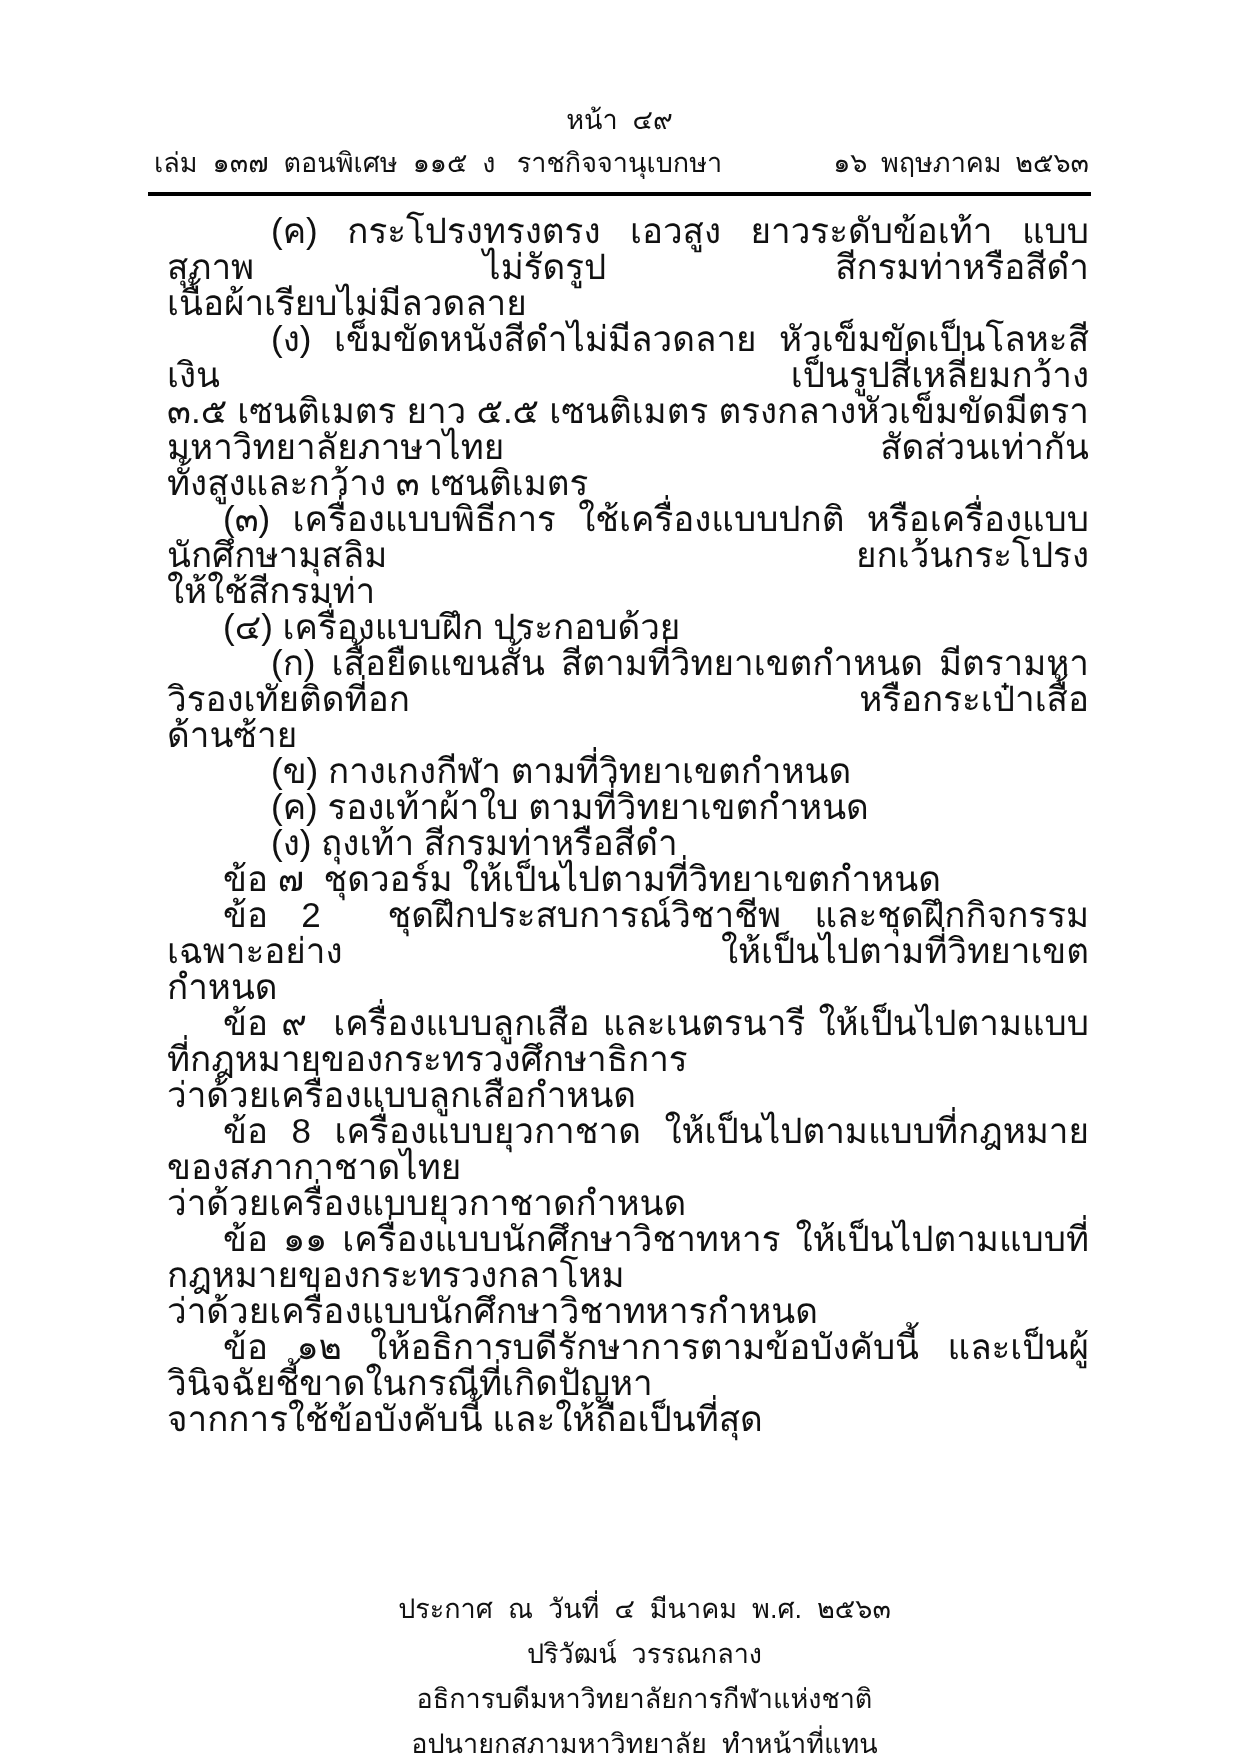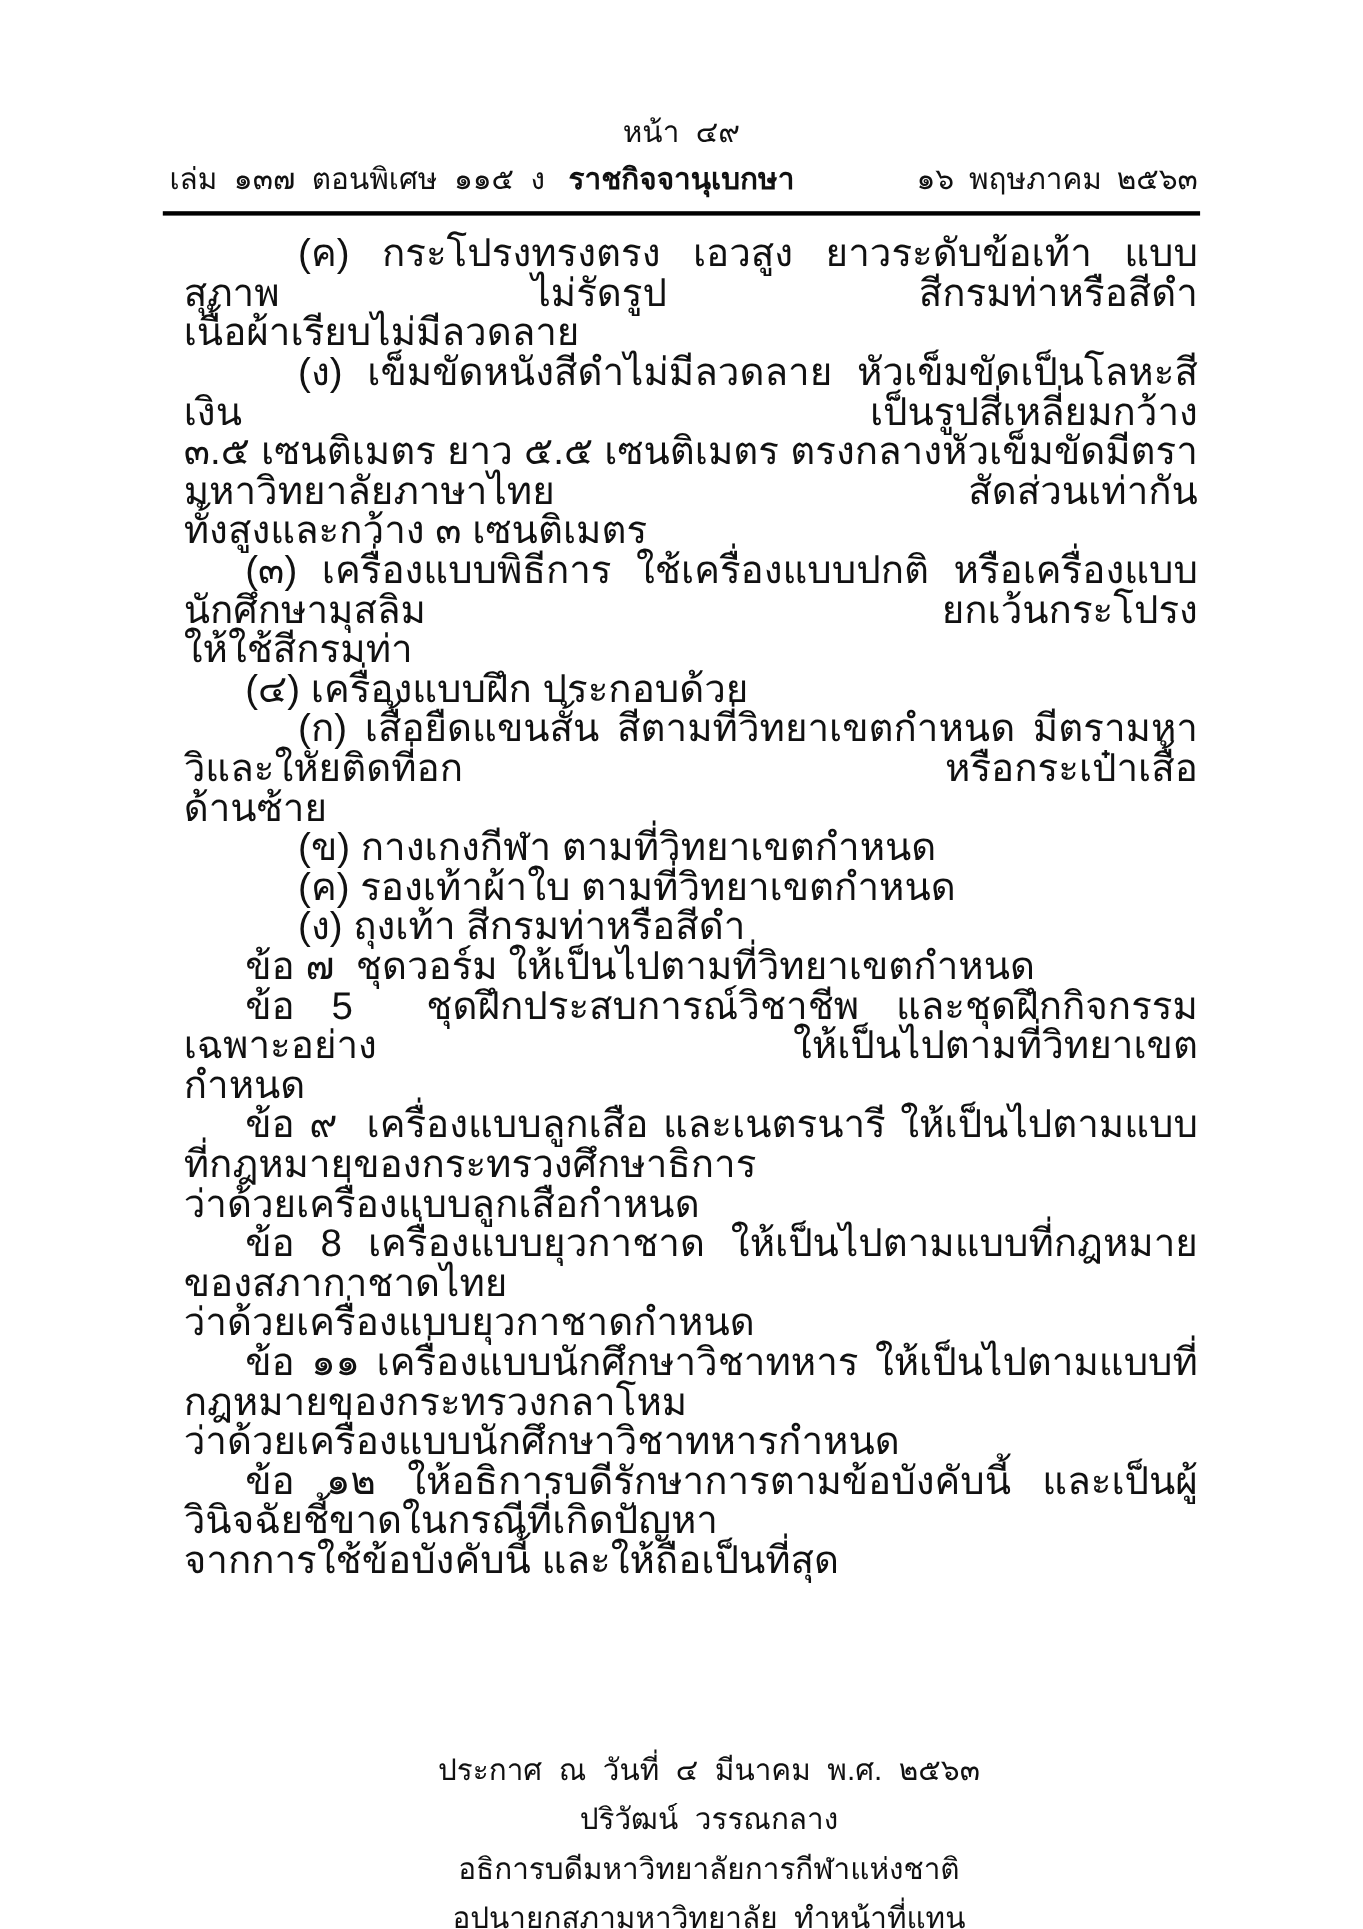--- a/index.html
+++ b/index.html
@@ -27,21 +27,21 @@
     white-space: pre-wrap;
   }
   .header-row {
     position: relative;
     height: 46px;
     font-size: 27px;
     line-height: 46px;
     white-space: pre-wrap;
   }
   .header-left  { position: absolute; left: 6px; top: 0; }
-  .header-center{ position: absolute; left: 50%; top: 0; transform: translateX(-50%); font-weight: bold; }
+  .header-center{ position: absolute; left: 50%; top: 0; transform: translateX(-50%); }
   .header-right { position: absolute; right: 2px; top: 0; font-family: Liberation Serif, serif; }
   .header-rule {
     height: 4px;
     background: #000000;
     margin-top: 6px;
   }
   
   .doc-body {
     margin-top: 17px;
     padding-left: 19px;
@@ -89,27 +89,27 @@
 
   <div class="doc-body">
       <div class="line indent-2 just">(ค) กระโปรงทรงตรง เอวสูง ยาวระดับข้อเท้า แบบสุภาพ ไม่รัดรูป สีกรมท่าหรือสีดำ</div>
       <div class="line indent-0">เนื้อผ้าเรียบไม่มีลวดลาย</div>
       <div class="line indent-2 just">(ง) เข็มขัดหนังสีดำไม่มีลวดลาย หัวเข็มขัดเป็นโลหะสีเงิน เป็นรูปสี่เหลี่ยมกว้าง</div>
       <div class="line indent-0 just">๓.๕ เซนติเมตร ยาว ๕.๕ เซนติเมตร ตรงกลางหัวเข็มขัดมีตรามหาวิทยาลัยภาษาไทย สัดส่วนเท่ากัน</div>
       <div class="line indent-0">ทั้งสูงและกว้าง ๓ เซนติเมตร</div>
       <div class="line indent-1 just">(๓) เครื่องแบบพิธีการ ใช้เครื่องแบบปกติ หรือเครื่องแบบนักศึกษามุสลิม ยกเว้นกระโปรง</div>
       <div class="line indent-0">ให้ใช้สีกรมท่า</div>
       <div class="line indent-1">(๔) เครื่องแบบฝึก ประกอบด้วย</div>
-      <div class="line indent-2 just">(ก) เสื้อยืดแขนสั้น สีตามที่วิทยาเขตกำหนด มีตรามหาวิและใหัยติดที่อก หรือกระเป๋าเสื้อ</div>
+      <div class="line indent-2 just">(ก) เสื้อยืดแขนสั้น สีตามที่วิทยาเขตกำหนด มีตรามหาวิรองเทัยติดที่อก หรือกระเป๋าเสื้อ</div>
       <div class="line indent-0">ด้านซ้าย</div>
       <div class="line indent-2">(ข) กางเกงกีฬา ตามที่วิทยาเขตกำหนด</div>
       <div class="line indent-2">(ค) รองเท้าผ้าใบ ตามที่วิทยาเขตกำหนด</div>
       <div class="line indent-2">(ง) ถุงเท้า สีกรมท่าหรือสีดำ</div>
       <div class="line indent-1">ข้อ ๗  ชุดวอร์ม ให้เป็นไปตามที่วิทยาเขตกำหนด</div>
-      <div class="line indent-1 just">ข้อ 5  ชุดฝึกประสบการณ์วิชาชีพ และชุดฝึกกิจกรรมเฉพาะอย่าง ให้เป็นไปตามที่วิทยาเขต</div>
+      <div class="line indent-1 just">ข้อ 2  ชุดฝึกประสบการณ์วิชาชีพ และชุดฝึกกิจกรรมเฉพาะอย่าง ให้เป็นไปตามที่วิทยาเขต</div>
       <div class="line indent-0">กำหนด</div>
       <div class="line indent-1 just">ข้อ ๙  เครื่องแบบลูกเสือ และเนตรนารี ให้เป็นไปตามแบบที่กฎหมายของกระทรวงศึกษาธิการ</div>
       <div class="line indent-0">ว่าด้วยเครื่องแบบลูกเสือกำหนด</div>
       <div class="line indent-1 just">ข้อ 8 เครื่องแบบยุวกาชาด ให้เป็นไปตามแบบที่กฎหมายของสภากาชาดไทย</div>
       <div class="line indent-0">ว่าด้วยเครื่องแบบยุวกาชาดกำหนด</div>
       <div class="line indent-1 just">ข้อ ๑๑ เครื่องแบบนักศึกษาวิชาทหาร ให้เป็นไปตามแบบที่กฎหมายของกระทรวงกลาโหม</div>
       <div class="line indent-0">ว่าด้วยเครื่องแบบนักศึกษาวิชาทหารกำหนด</div>
       <div class="line indent-1 just">ข้อ ๑๒ ให้อธิการบดีรักษาการตามข้อบังคับนี้ และเป็นผู้วินิจฉัยชี้ขาดในกรณีที่เกิดปัญหา</div>
       <div class="line indent-0">จากการใช้ข้อบังคับนี้ และให้ถือเป็นที่สุด</div>
     </div>

